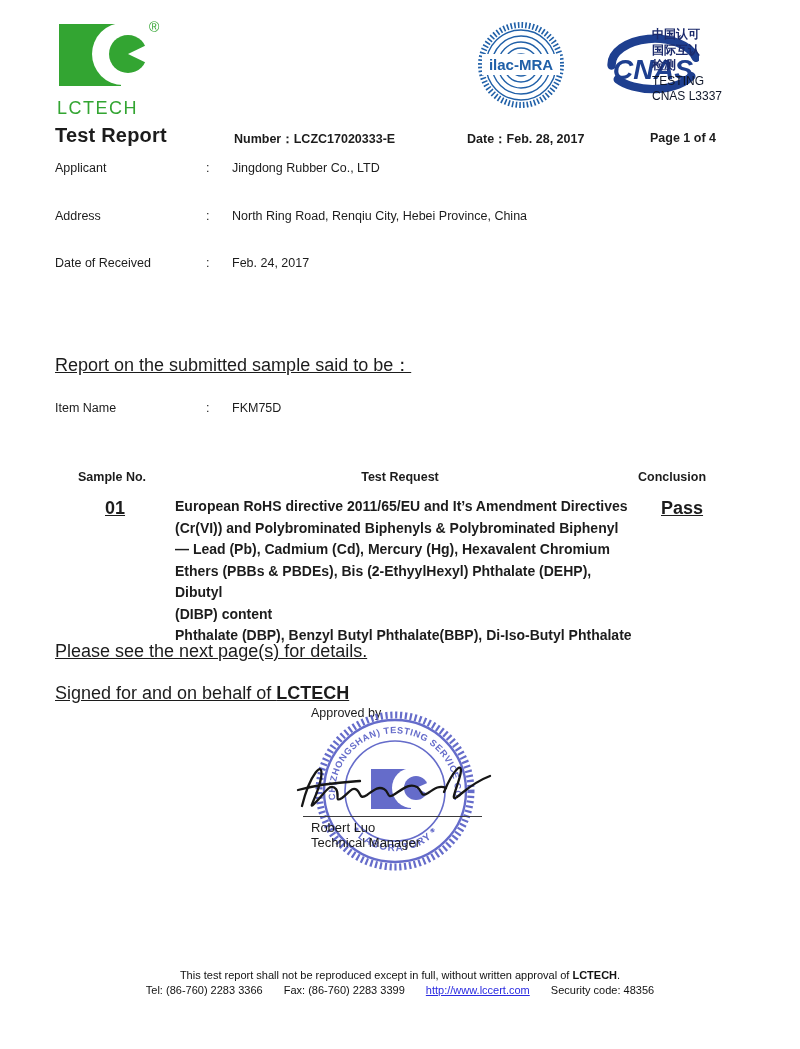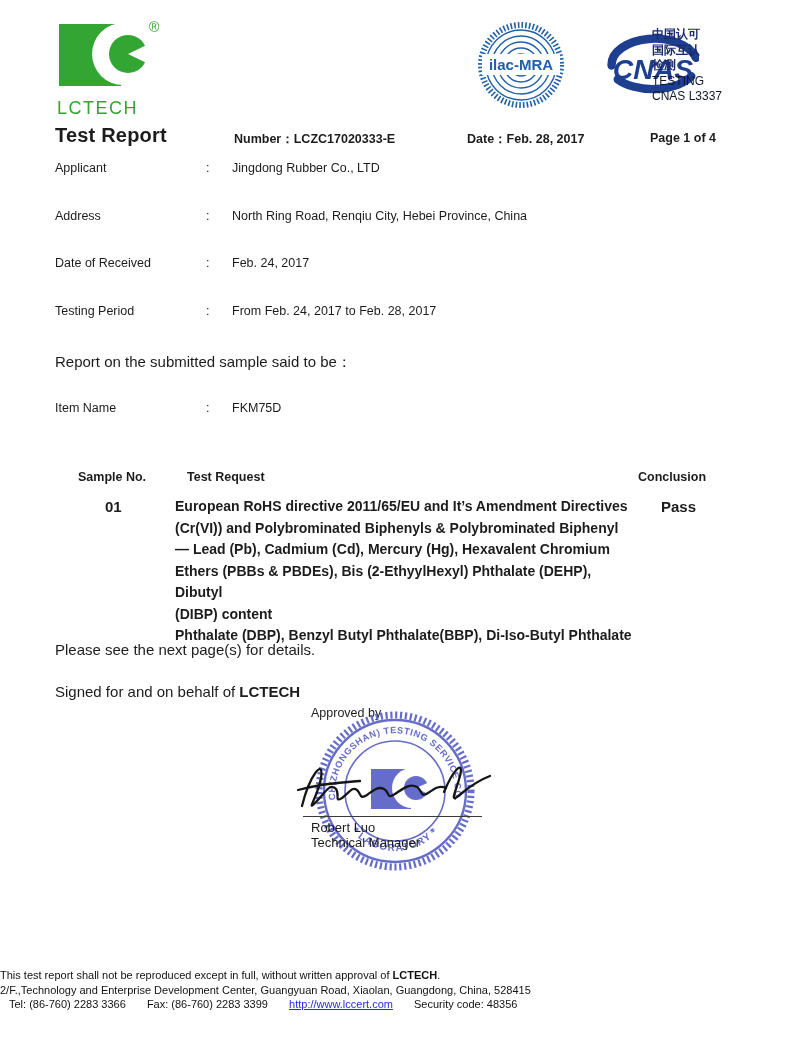--- a/index.html
+++ b/index.html
@@ -17,35 +17,35 @@
 
   
   .doc-title { font-size:20px; font-weight:bold; letter-spacing:0.2px; }
   .title-meta { font-size:12.5px; font-weight:bold; }
 
   
   .info-row { left:55px; right:30px; font-size:12.5px; }
   .info-row .lbl { display:inline-block; width:151px; }
   .info-row .col { display:inline-block; width:26px; }
 
-  .plain-13 { font-size:15px; }
+  .plain-13 { font-size:18px;text-decoration:underline; }
 
   
   .tbl-head { font-size:12.5px; font-weight:bold; }
   .req-lines div { font-size:14px; line-height:21.5px;font-weight:bold; }
 
   .bold { font-weight:bold; }
 
   
   .approve-label { font-size:12.5px; }
   .sig-line { border-top:1.6px solid #3a3a3a; width:179px; }
   .signer { font-size:13px; line-height:15px; }
 
   
-  .footer { left:0; width:800px; text-align:left; font-size:11px; line-height:14.6px; color:#111; }
+  .footer { left:0; width:800px; text-align:center; font-size:11px; line-height:14.6px; color:#111; }
   .footer a { color:#2a2ae0; text-decoration:underline; }
   .footer .seg { margin:0 9px; }
 </style>
 </head>
 <body>
 
 <div class="page">
 
   <div class="abs" style="left:57px; top:16px;">
     <svg width="112" height="78" viewBox="0 0 112 78">
@@ -94,31 +94,28 @@
 
   <div class="abs info-row" style="top:161px;">
     <span class="lbl">Applicant</span><span class="col">:</span><span>Jingdong Rubber Co., LTD</span>
   </div>
   <div class="abs info-row" style="top:209px;">
     <span class="lbl">Address</span><span class="col">:</span><span>North Ring Road, Renqiu City, Hebei Province, China</span>
   </div>
   <div class="abs info-row" style="top:256px;">
     <span class="lbl">Date of Received</span><span class="col">:</span><span>Feb. 24, 2017</span>
   </div>
-  <div class="abs info-row" style="top:304px;">
-    <span class="lbl">Testing Period</span><span class="col">:</span><span>From Feb. 24, 2017 to Feb. 28, 2017</span>
-  </div>
 
   <div class="abs plain-13" style="left:55px; top:353px;">Report on the submitted sample said to be：</div>
   <div class="abs info-row" style="top:401px;">
     <span class="lbl">Item Name</span><span class="col">:</span><span>FKM75D</span>
   </div>
 
   <div class="abs tbl-head" style="left:78px; top:470px;">Sample No.</div>
-  <div class="abs tbl-head" style="left:187px; top:470px; width:450px; text-align:left;">Test Request</div>
+  <div class="abs tbl-head" style="left:175px; top:470px; width:450px; text-align:center;">Test Request</div>
   <div class="abs tbl-head" style="left:638px; top:470px;">Conclusion</div>
 
   <div class="abs bold plain-13" style="left:105px; top:498px;">01</div>
   <div class="abs req-lines" style="left:175px; top:496px; width:458px;">
     <div>European RoHS directive 2011/65/EU and It’s Amendment Directives</div>
     <div>(Cr(VI)) and Polybrominated Biphenyls &amp; Polybrominated Biphenyl</div>
     <div>— Lead (Pb), Cadmium (Cd), Mercury (Hg), Hexavalent Chromium</div>
     <div>Ethers (PBBs &amp; PBDEs), Bis (2-EthyylHexyl) Phthalate (DEHP), Dibutyl</div>
     <div>(DIBP) content</div>
     <div>Phthalate (DBP), Benzyl Butyl Phthalate(BBP), Di-Iso-Butyl Phthalate</div>
@@ -165,21 +162,20 @@
   </div>
 
   <div class="abs sig-line" style="left:303px; top:816px;"></div>
   <div class="abs signer" style="left:311px; top:820px;">Robert Luo</div>
   <div class="abs signer" style="left:311px; top:835px;">Technical Manager</div>
 
   <div class="abs footer" style="top:968px;">
     <div>
       <span>This test report shall not be reproduced except in full, without written approval of </span><span class="bold">LCTECH</span><span>.</span>
     </div>
-    <div>2/F.,Technology and Enterprise Development Center, Guangyuan Road, Xiaolan, Guangdong, China, 528415</div>
     <div>
       <span class="seg">Tel: (86-760) 2283 3366</span>
       <span class="seg">Fax: (86-760) 2283 3399</span>
       <a class="seg" href="#">http://www.lccert.com</a>
       <span class="seg">Security code: 48356</span>
     </div>
   </div>
 
 </div>
 

